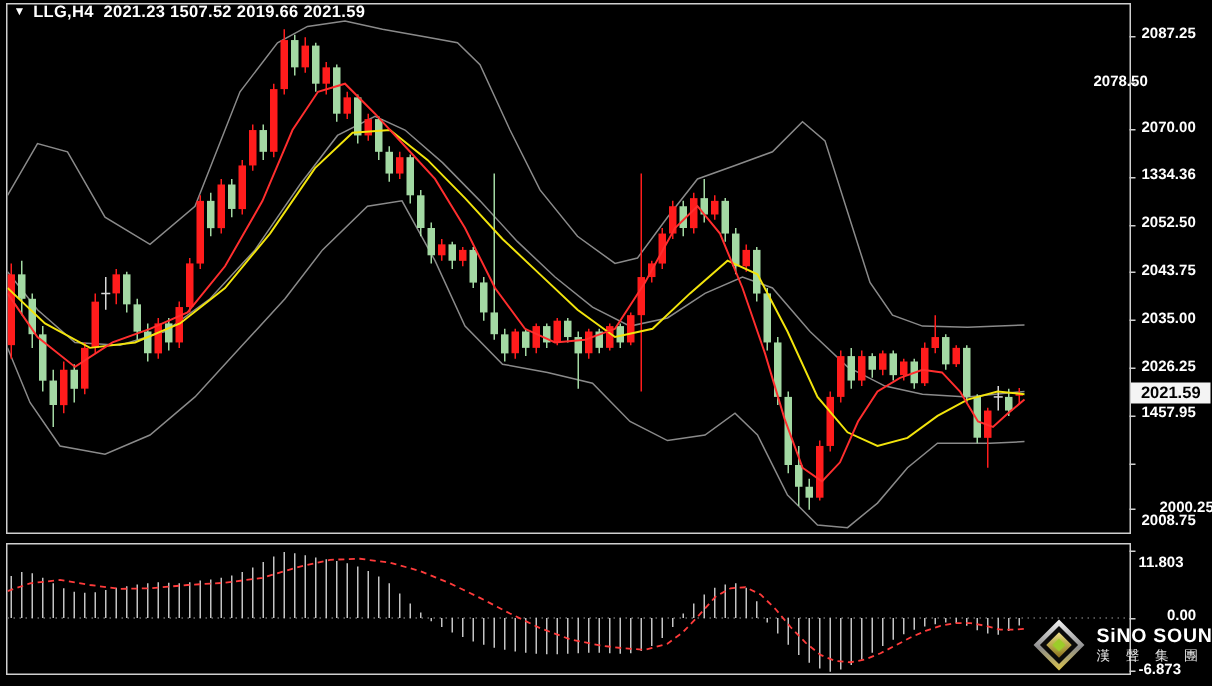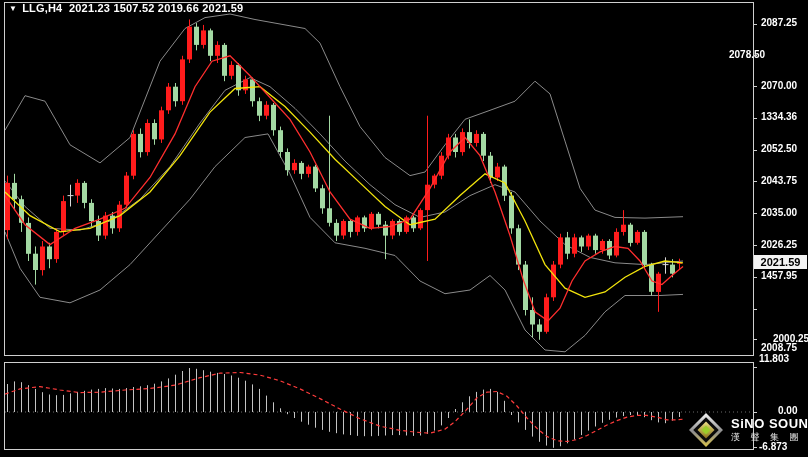--- a/index.html
+++ b/index.html
@@ -367,21 +367,21 @@
       <div class="axis-label" style="left: 761px; top: 238.552px;">2026.25</div>
       <div class="tickmark" style="left: 753px; top: 276.832px;"></div>
       <div class="axis-label" style="left: 761px; top: 270.332px;">1457.95</div>
       <div class="tickmark" style="left: 753px; top: 308.612px;"></div>
       <div class="axis-label" style="left: 761px; top: 302.112px; margin-top: 40px;">2008.75</div>
       <div class="tickmark" style="left: 753px; top: 339.484px;"></div>
       <div class="axis-label" style="left: 761px; top: 332.984px; margin-left: 12px;">2000.25</div>
     </div>
   <div id="macd-axis">
       <div class="tickmark" style="left: 753px; top: 367.498px;"></div>
-      <div class="axis-label" style="left: 759px; top: 353px;">11.803</div>
+      <div class="axis-label" style="left: 759px; top: 370px;">11.803</div>
       <div class="tickmark" style="left: 753px; top: 411.5px;"></div>
       <div class="axis-label" style="left: 759px; top: 405px; padding-left: 19px;">0.00</div>
       <div class="tickmark" style="left: 753px; top: 447.27px;"></div>
       <div class="axis-label" style="left: 759px; top: 440.77px;">-6.873</div>
     </div>
 
   <div id="price-tag" style="top: 255px;">2021.59</div>
 
   <div id="logo">
     <div class="logo-diamond">

